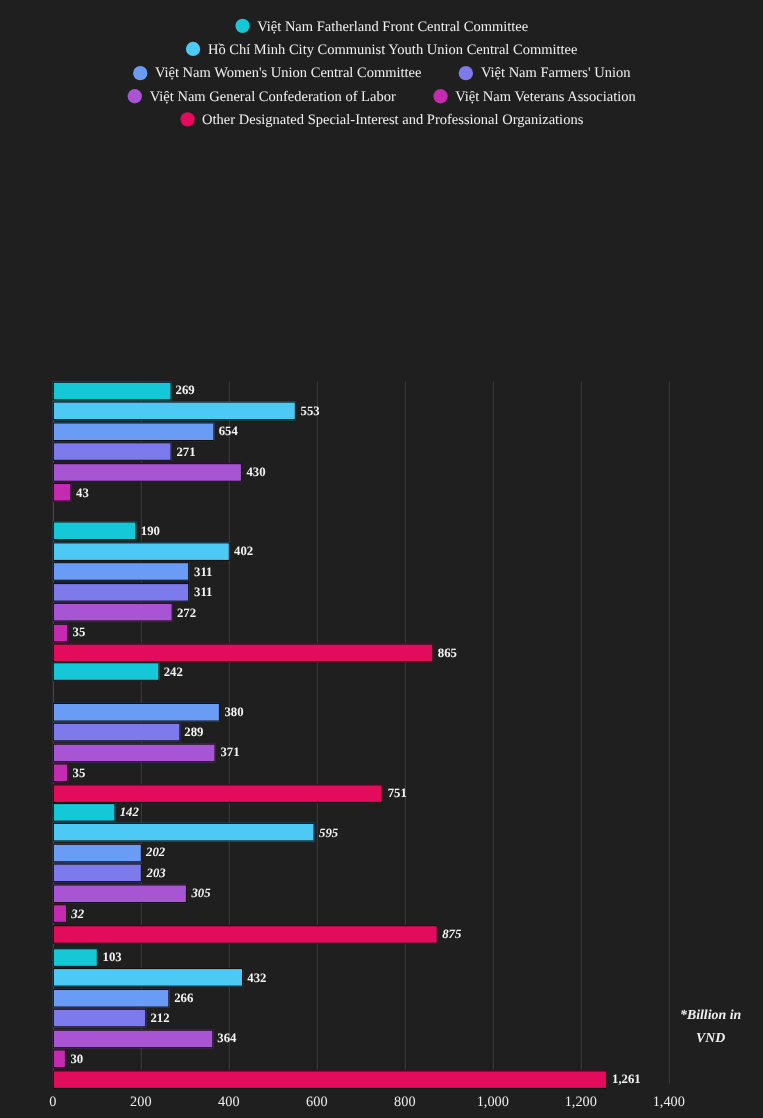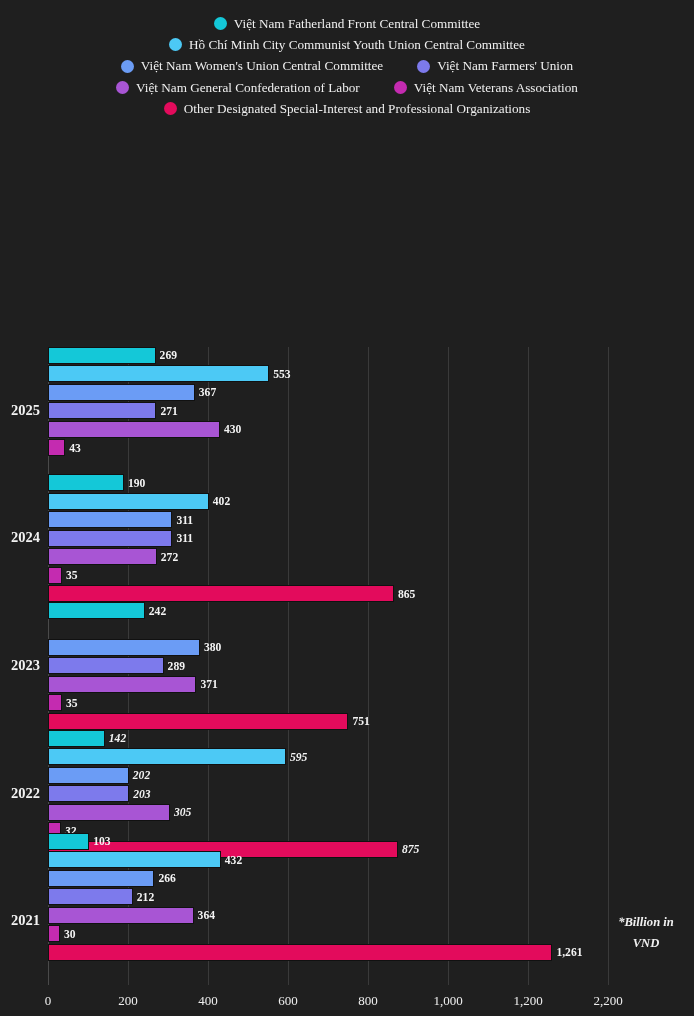--- a/index.html
+++ b/index.html
@@ -203,27 +203,20 @@
       </div>
       <div class="legend-row">
         <div class="legend-item">
           <span class="legend-dot" style="background: rgb(227, 11, 92);"></span>
           <span class="legend-label">Other Designated Special-Interest and Professional Organizations</span>
         </div>
       </div>
     </div>
 
   <div class="plot-wrap">
-    <div class="year-col" id="year-col">
-        <div class="year-label" style="top: 54.8px;">2025</div>
-        <div class="year-label" style="top: 182.4px;">2024</div>
-        <div class="year-label" style="top: 310px;">2023</div>
-        <div class="year-label" style="top: 437.6px;">2022</div>
-        <div class="year-label" style="top: 565.2px;">2021</div>
-      </div>
     <div class="plot-area" id="plot-area">
         <div class="gridline zero" style="left: 0px;"></div>
         <div class="gridline" style="left: 80px;"></div>
         <div class="gridline" style="left: 160px;"></div>
         <div class="gridline" style="left: 240px;"></div>
         <div class="gridline" style="left: 320px;"></div>
         <div class="gridline" style="left: 400px;"></div>
         <div class="gridline" style="left: 480px;"></div>
         <div class="gridline" style="left: 560px;"></div>
         <div class="group" style="top: 0px; height: 127.6px;">
@@ -232,21 +225,21 @@
               <span class="bar-value">269</span>
             </div>
           </div>
           <div class="bar-row" style="top: 18.3px; width: 221.2px;">
             <div class="bar" style="background: rgb(76, 201, 245);">
               <span class="bar-value">553</span>
             </div>
           </div>
           <div class="bar-row" style="top: 36.8px; width: 146.8px;">
             <div class="bar" style="background: rgb(107, 156, 245);">
-              <span class="bar-value">367</span>
+              <span class="bar-value">654</span>
             </div>
           </div>
           <div class="bar-row" style="top: 55.3px; width: 108.4px;">
             <div class="bar" style="background: rgb(125, 122, 236);">
               <span class="bar-value">271</span>
             </div>
           </div>
           <div class="bar-row" style="top: 73.8px; width: 172px;">
             <div class="bar" style="background: rgb(168, 85, 212);">
               <span class="bar-value">430</span>
@@ -357,21 +350,21 @@
             <div class="bar" style="background: rgb(196, 43, 176);">
               <span class="bar-value">32</span>
             </div>
           </div>
           <div class="bar-row" style="top: 110.8px; width: 350px;">
             <div class="bar" style="background: rgb(227, 11, 92);">
               <span class="bar-value">875</span>
             </div>
           </div>
         </div>
-        <div class="group" style="top: 486px; height: 127.6px;">
+        <div class="group" style="top: 515px; height: 127.6px;">
           <div class="bar-row" style="top: -0.2px; width: 41.2px;">
             <div class="bar" style="background: rgb(20, 200, 216);">
               <span class="bar-value">103</span>
             </div>
           </div>
           <div class="bar-row" style="top: 18.3px; width: 172.8px;">
             <div class="bar" style="background: rgb(76, 201, 245);">
               <span class="bar-value">432</span>
             </div>
           </div>
@@ -403,18 +396,18 @@
         </div>
       </div>
     <div class="x-axis" id="x-axis">
         <div class="x-tick" style="left: 0px;">0</div>
         <div class="x-tick" style="left: 80px;">200</div>
         <div class="x-tick" style="left: 160px;">400</div>
         <div class="x-tick" style="left: 240px;">600</div>
         <div class="x-tick" style="left: 320px;">800</div>
         <div class="x-tick" style="left: 400px;">1,000</div>
         <div class="x-tick" style="left: 480px;">1,200</div>
-        <div class="x-tick" style="left: 560px;">2,200</div>
+        <div class="x-tick" style="left: 560px;">1,400</div>
       </div>
     <div class="footnote">*Billion in VND</div>
   </div>
 
 </div>
 
 </body></html>

